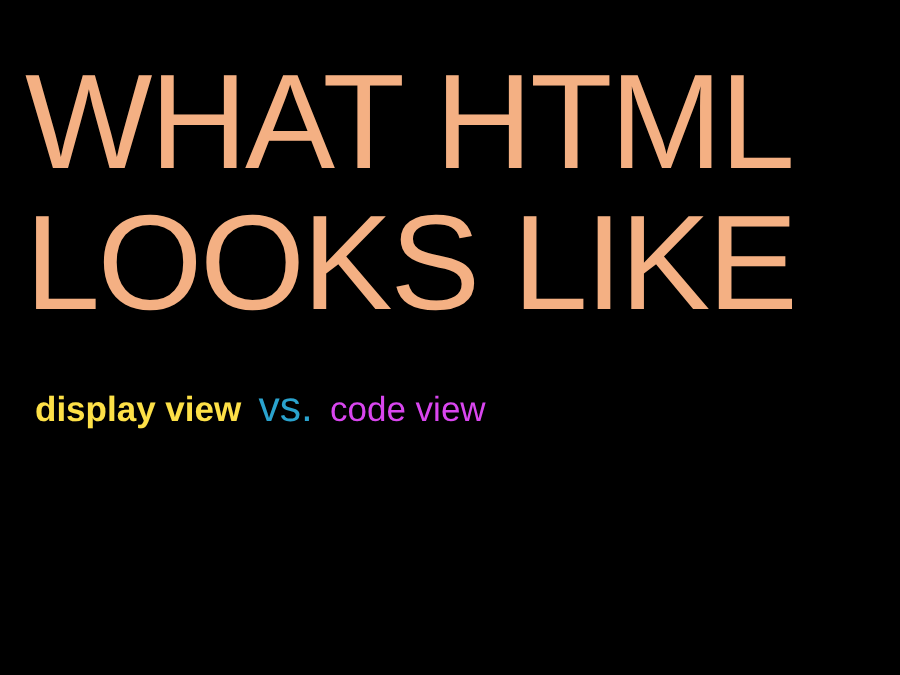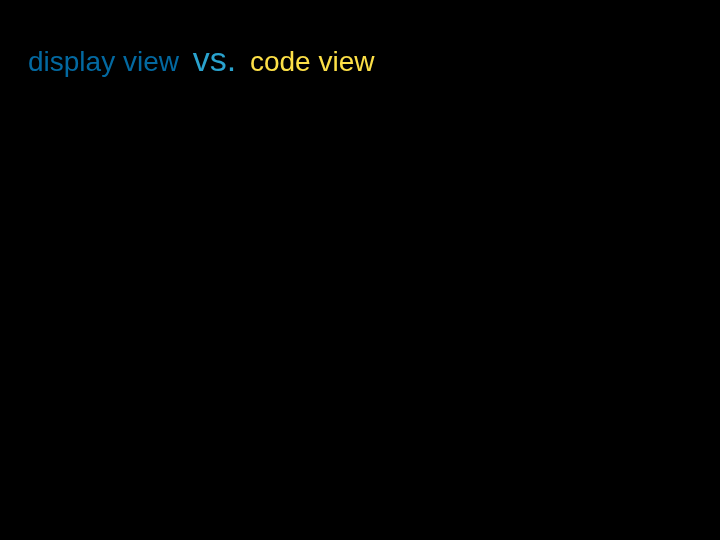--- a/index.html
+++ b/index.html
@@ -27,33 +27,38 @@
       line-height: 1.05;
       letter-spacing: -2px;
       margin-bottom: 40px;
     }
     .subtitle {
       font-size: 28px;
       font-weight: 400;
       margin-left: 8px;
     }
     .subtitle .part-left {
-      color: #0369a1;
+      color: #fde047;
+      font-weight: bold;
     }
     .subtitle .part-vs {
       color: #2aa3ce;
       font-size: 34px;
       margin: 12px 6px;
     }
     .subtitle .part-right {
-      color: #fde047;
+      color: #d946ef;
     }
   </style>
 </head>
 <body>
 
 <div class="slide">
+  <h1 class="title">
+    <span>WHAT HTML</span><br>
+    <span>LOOKS LIKE</span>
+  </h1>
   <div class="subtitle">
     <span class="part-left">display view</span>
     <span class="part-vs">vs.</span>
     <span class="part-right">code view</span>
   </div>
 </div>
 
 </body></html>

